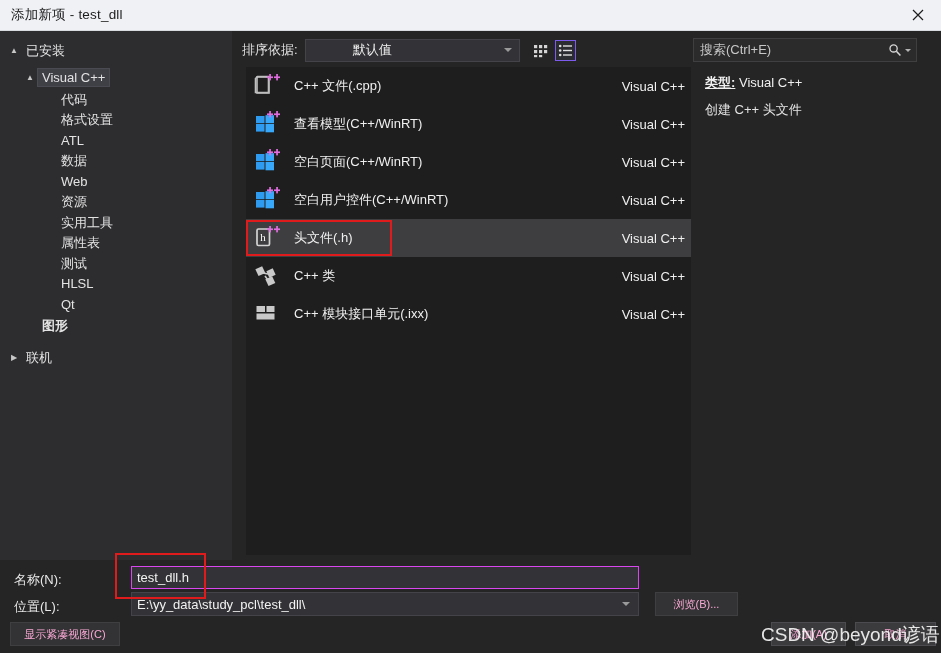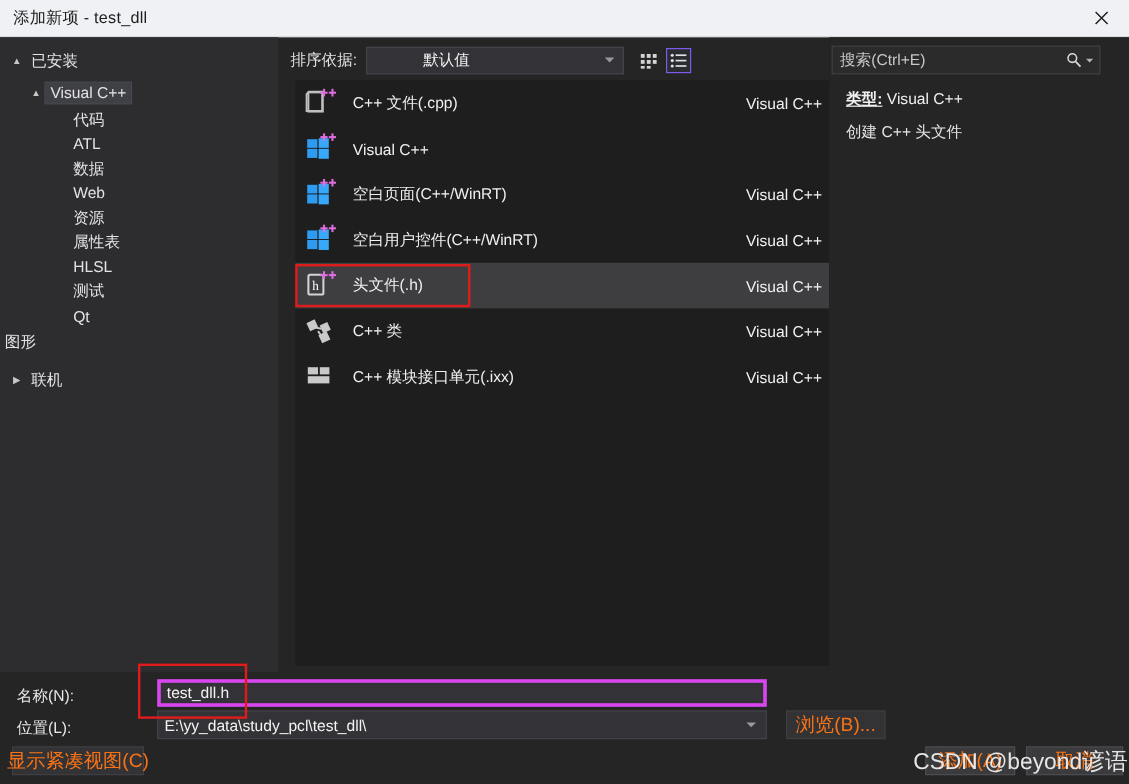--- a/index.html
+++ b/index.html
@@ -61,21 +61,21 @@
     font-size: 8px; color: #c7c7c7;
   }
   .tree-row .lbl { padding: 0 4px; line-height: 17px; }
   .tree-row.installed { margin-left: 6px; margin-bottom: 7px; }
   .tree-row.group { margin-left: 22px; margin-bottom: 2px; }
   .tree-row.group .lbl.sel {
     background: #3f3f46;
     outline: 1px solid #4a4a52;
   }
   .tree-row.leaf { margin-left: 57px; height: 20.5px; }
-  .tree-row.sub { height: 21px; }
+  .tree-row.sub { margin-left: 38px; height: 21px; font-weight: bold; }
   .tree-row.online { margin-left: 6px; margin-top: 12px; }
   .tree-row.online .caret { font-size: 8px; }
 
   
   .center {
     position: absolute; left: 239px; top: 31px;
     width: 452px; height: 529px;
   }
   .toolbar {
     position: absolute; left: 0; top: 5px;
@@ -181,21 +181,21 @@
     position: absolute; left: 0; top: 560px;
     width: 941px; height: 93px;
     background: #252526;
   }
   .frow { position: absolute; display: flex; align-items: flex-start; }
   .flabel {
     font-size: 13px; color: #e8e8e8; white-space: nowrap;
   }
   .finput {
     background: #333337;
-    border: 3px solid #d946ef;
+    border: 1px solid #d946ef;
     height: 23px;
     display: flex; align-items: center;
     font-size: 13px; color: #f2f2f2;
     padding-left: 5px;
     cursor: text;
     position: relative;
   }
   .fcombo {
     background: #333337;
     border: 1px solid #434349;
@@ -210,22 +210,22 @@
     position: absolute; right: 8px; top: 50%;
     transform: translateY(-50%);
     width: 0; height: 0;
     border-left: 4px solid transparent;
     border-right: 4px solid transparent;
     border-top: 4px solid #9a9a9a;
   }
   .btn {
     background: #3b3b3d;
     border: 1px solid #4c4c50;
-    color: #f97316;
-    font-size: 16px;
+    color: #f9a8d4;
+    font-size: 11px;
     display: flex; align-items: center; justify-content: center;
     cursor: pointer;
     white-space: nowrap;
   }
   .btn.flat { background: #333335; border-color: #3f3f42; }
 
   
   .annot {
     position: absolute;
     border: 2px solid #e01b1b;
@@ -260,39 +260,45 @@
     </div>
     <div class="tree-row group">
       <span class="caret">▲</span>
       <span class="lbl sel">Visual C++</span>
     </div>
     <div id="tree-leaves">
         <div class="tree-row leaf">
           <span class="lbl">代码</span>
         </div>
         <div class="tree-row leaf">
+          <span class="lbl">格式设置</span>
+        </div>
+        <div class="tree-row leaf">
           <span class="lbl">ATL</span>
         </div>
         <div class="tree-row leaf">
           <span class="lbl">数据</span>
         </div>
         <div class="tree-row leaf">
           <span class="lbl">Web</span>
         </div>
         <div class="tree-row leaf">
           <span class="lbl">资源</span>
         </div>
         <div class="tree-row leaf">
+          <span class="lbl">实用工具</span>
+        </div>
+        <div class="tree-row leaf">
           <span class="lbl">属性表</span>
         </div>
         <div class="tree-row leaf">
+          <span class="lbl">测试</span>
+        </div>
+        <div class="tree-row leaf">
           <span class="lbl">HLSL</span>
-        </div>
-        <div class="tree-row leaf">
-          <span class="lbl">测试</span>
         </div>
         <div class="tree-row leaf">
           <span class="lbl">Qt</span>
         </div>
       </div>
     <div class="tree-row sub">
       <span class="lbl">图形</span>
     </div>
     <div class="tree-row online">
       <span class="caret">▶</span>
@@ -349,20 +355,21 @@
           <span class="tpl-icon"><svg width="26" height="26" viewBox="0 0 26 26">
               <rect x="2" y="5" width="8.5" height="7.2" fill="#2e9bf0"></rect>
               <rect x="11.5" y="4.2" width="8.5" height="8" fill="#38a8fb"></rect>
               <rect x="2" y="13" width="8.5" height="7.6" fill="#2e9bf0"></rect>
               <rect x="11.5" y="13" width="8.5" height="8.3" fill="#38a8fb"></rect>
               <rect x="13" y="2.4" width="6" height="1.7" fill="#e06ee0"></rect>
               <rect x="15.2" y="0" width="1.7" height="6.4" fill="#e06ee0"></rect>
               <rect x="20" y="2.4" width="6" height="1.7" fill="#e06ee0"></rect>
               <rect x="22.2" y="0" width="1.7" height="6.4" fill="#e06ee0"></rect>
             </svg></span>
+          <span class="tpl-name">查看模型(C++/WinRT)</span>
           <span class="tpl-lang">Visual C++</span>
         </div>
         <div class="tpl-row">
           <span class="tpl-icon"><svg width="26" height="26" viewBox="0 0 26 26">
               <rect x="2" y="5" width="8.5" height="7.2" fill="#2e9bf0"></rect>
               <rect x="11.5" y="4.2" width="8.5" height="8" fill="#38a8fb"></rect>
               <rect x="2" y="13" width="8.5" height="7.6" fill="#2e9bf0"></rect>
               <rect x="11.5" y="13" width="8.5" height="8.3" fill="#38a8fb"></rect>
               <rect x="13" y="2.4" width="6" height="1.7" fill="#e06ee0"></rect>
               <rect x="15.2" y="0" width="1.7" height="6.4" fill="#e06ee0"></rect>

